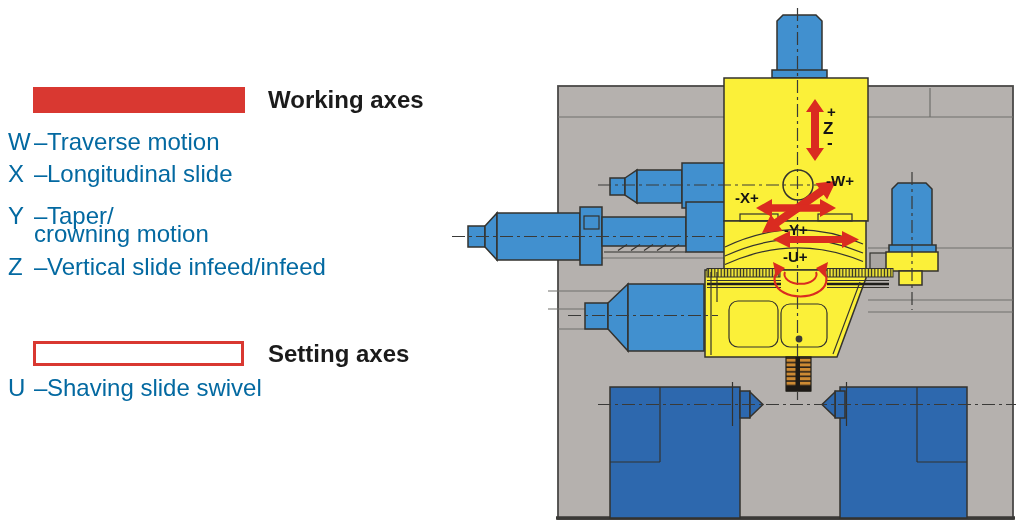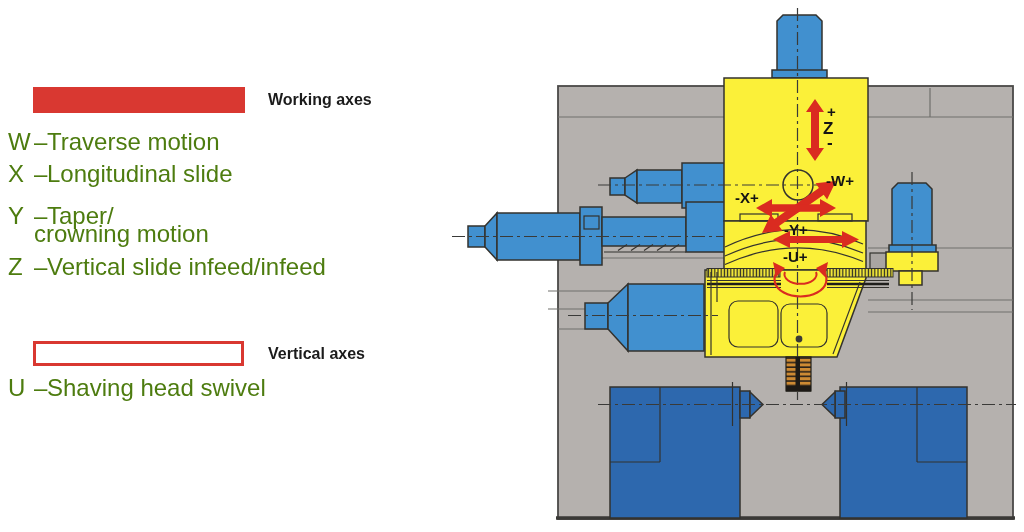--- a/index.html
+++ b/index.html
@@ -9,25 +9,25 @@
   }
   .legend-swatch{
     position:absolute;left:33px;top:87px;width:212px;height:26px;
     background:var(--legend-red);
   }
   .legend-swatch.outline{
     top:341px;width:205px;height:19px;background:#ffffff;
     border:3.5px solid var(--legend-red);
   }
   .legend-title{
-    position:absolute;left:268px;font-size:16px;font-weight:bold;
+    position:absolute;left:268px;font-size:24px;font-weight:bold;
     color:#1b1b1b;white-space:nowrap;line-height:28px;
   }
   .axis-row{
-    position:absolute;left:8px;font-size:24px;color:#4d7c0f;
+    position:absolute;left:8px;font-size:24px;color:#0369a1;
     white-space:nowrap;line-height:28px;
   }
   .axis-letter{display:inline-block;width:26px;}
   .axis-dash{display:inline-block;width:13px;}
   svg{position:absolute;left:0;top:0;}
   svg text{font-family:"Liberation Sans", sans-serif;}
   .axlbl{font-weight:bold;font-size:15px;fill:#141414;}
   .axlbl-big{font-weight:bold;font-size:17px;fill:#141414;}
   .yellow{fill:var(--machine-yellow);stroke:var(--outline);stroke-width:1.5;}
   .mblue{fill:var(--motor-blue);stroke:var(--outline);stroke-width:1.5;}
@@ -54,24 +54,24 @@
     <span class="axis-letter">Y</span><span class="axis-dash">–</span><span class="axis-label">Taper/</span>
   </div>
   <div class="axis-row" style="top:220px;left:34px">
     <span class="axis-label">crowning motion</span>
   </div>
   <div class="axis-row" style="top:253px">
     <span class="axis-letter">Z</span><span class="axis-dash">–</span><span class="axis-label">Vertical slide infeed/infeed</span>
   </div>
 
   <div class="legend-swatch outline"></div>
-  <div class="legend-title" style="top:340px">Vertical axes</div>
+  <div class="legend-title" style="top:340px">Setting axes</div>
 
   <div class="axis-row" style="top:374px">
-    <span class="axis-letter">U</span><span class="axis-dash">–</span><span class="axis-label">Shaving head swivel</span>
+    <span class="axis-letter">U</span><span class="axis-dash">–</span><span class="axis-label">Shaving slide swivel</span>
   </div>
 </div>
 
 <svg width="1024" height="532" viewBox="0 0 1024 532">
   <defs>
     <pattern id="teeth" width="3.2" height="8" patternUnits="userSpaceOnUse">
       <rect width="3.2" height="8" fill="var(--machine-yellow)"></rect>
       <line x1="1.2" y1="0" x2="1.2" y2="8" stroke="#2a2a26" stroke-width="1.3"></line>
     </pattern>
     <pattern id="cutstripes" width="6" height="4.6" patternUnits="userSpaceOnUse">

